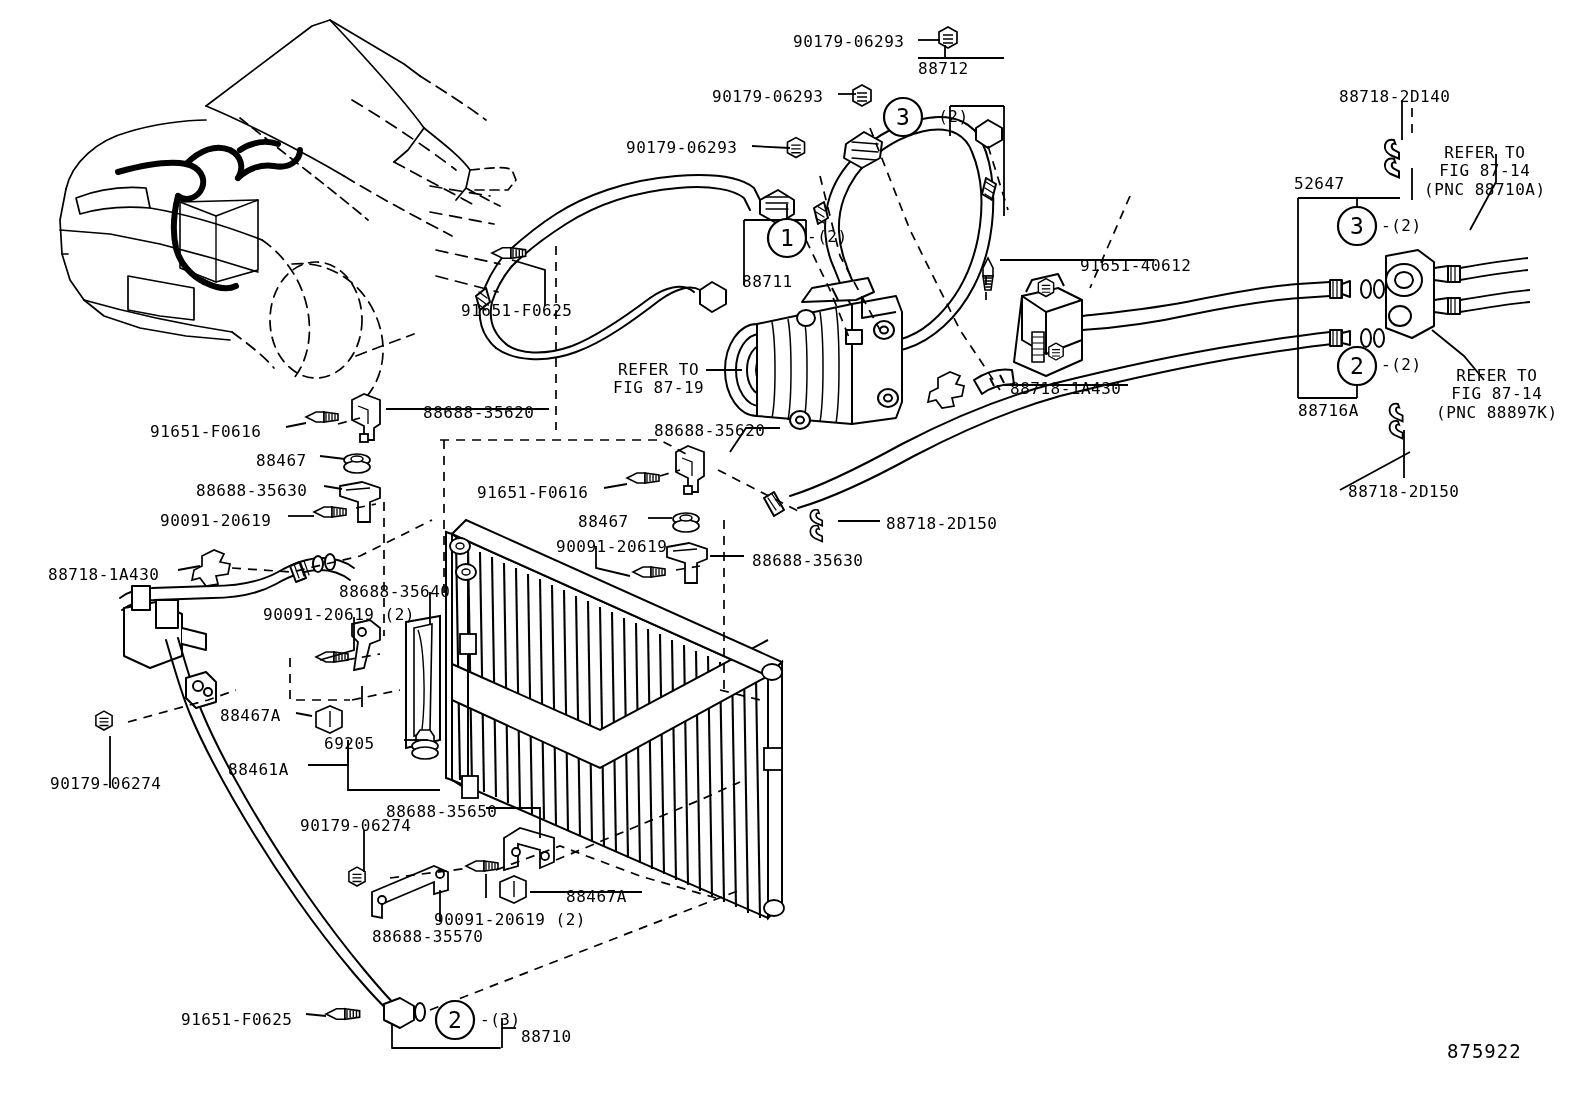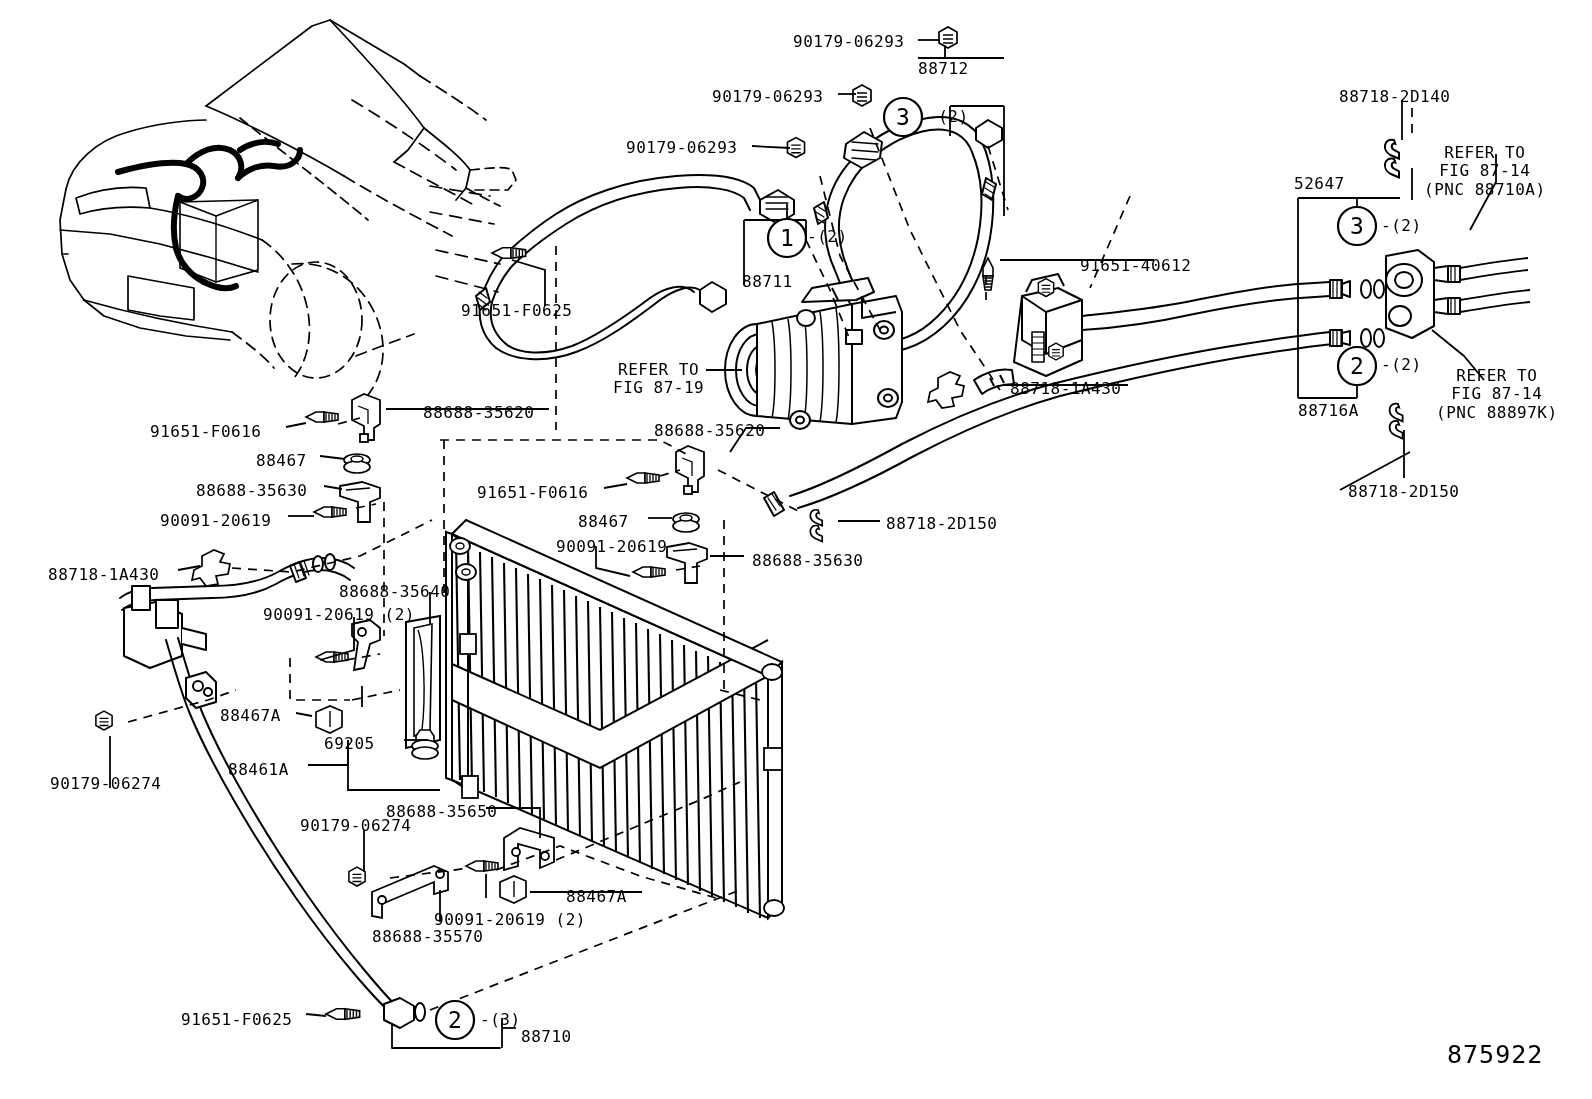--- a/index.html
+++ b/index.html
@@ -16,21 +16,21 @@
     font-family:"DejaVu Sans Mono","Liberation Mono",monospace;
     font-size:16px;
     letter-spacing:0.5px;
     color:#000;
     white-space:pre;
     line-height:1.18;
   }
   .figno{
     position:absolute;
     font-family:"DejaVu Sans Mono","Liberation Mono",monospace;
-    font-size:25px;
+    font-size:19px;
     letter-spacing:1px;
     color:#000;
   }
   .multi{line-height:1.15;text-align:center;}
 </style>
 </head>
 <body>
 
 <div id="page">
 

